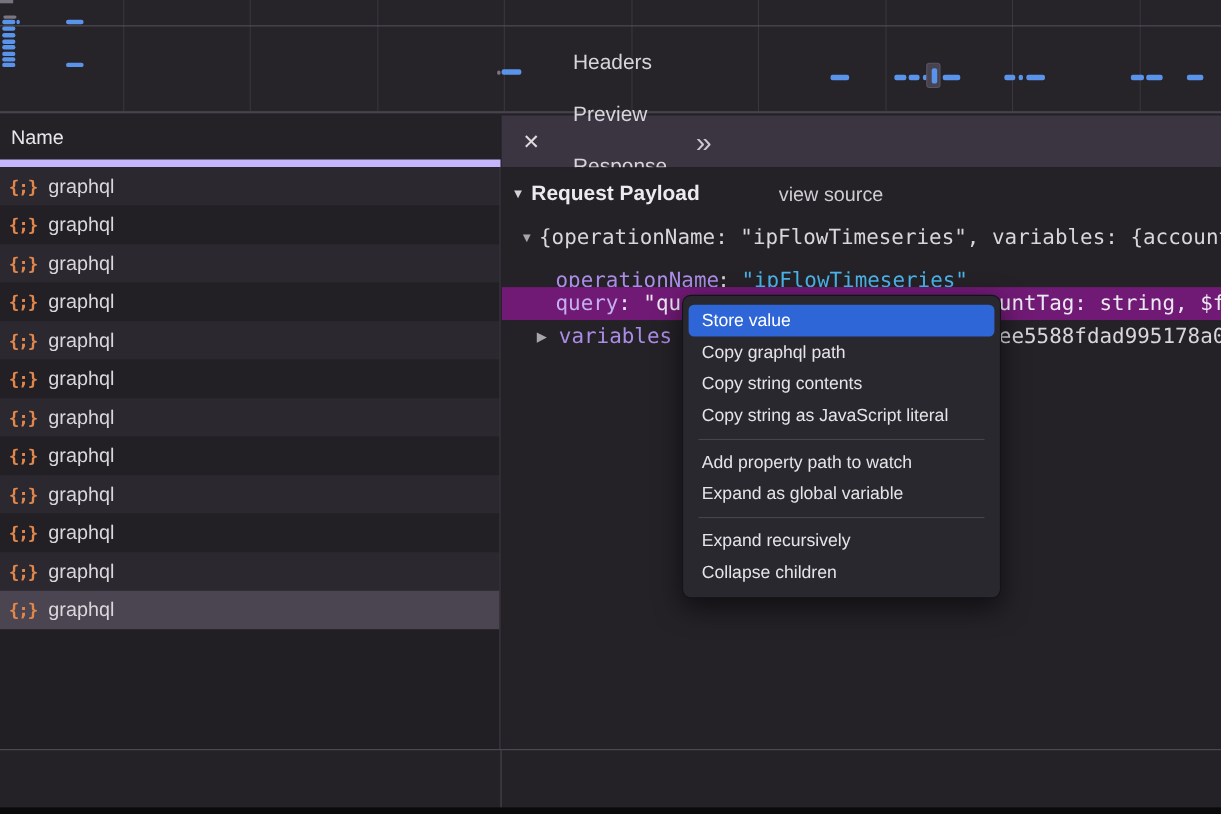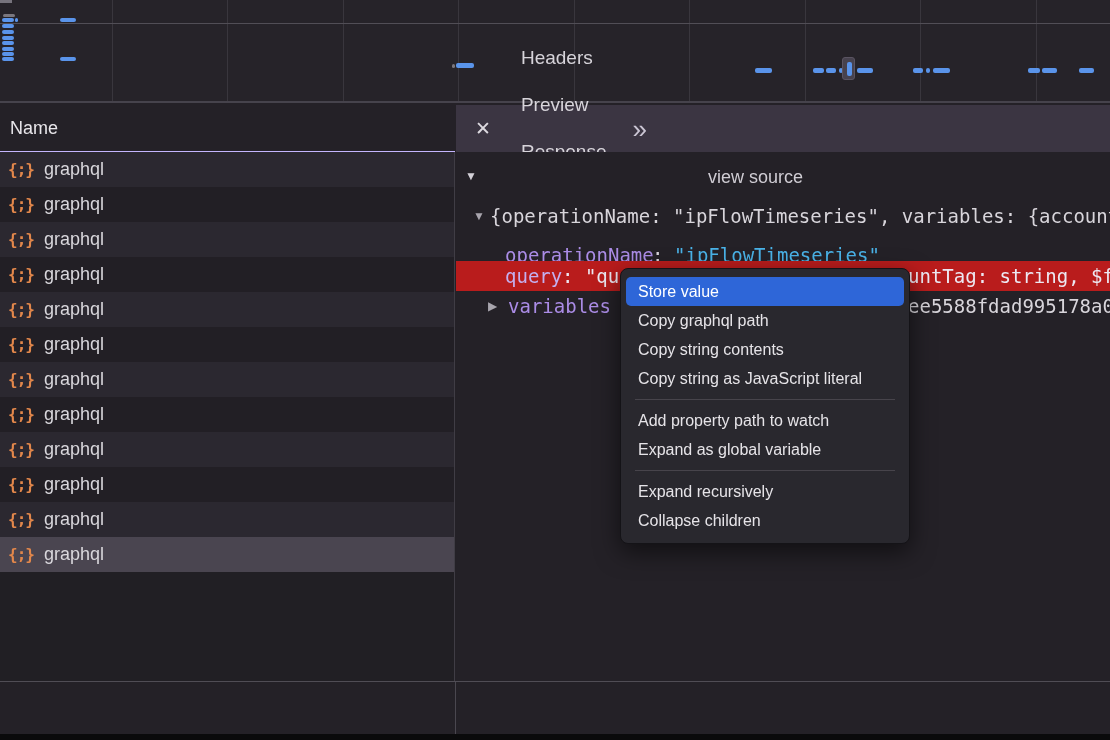--- a/index.html
+++ b/index.html
@@ -14,21 +14,21 @@
   .gridline-h { position:absolute; left:0; width:1110px; height:1px; background:#514e56; }
   .wbar { position:absolute; border-radius:2px; }
   .wbar.blue { background:#5a94ea; }
   .wbar.gray { background:#7a777e; }
   #overview-marker { position:absolute; background:#47424e; border:1px solid #5a5462; border-radius:3px; }
   #overview-marker .inner { position:absolute; background:#5a94ea; border-radius:2px; }
   #overview-scroll-tick { position:absolute; left:0; top:0; width:12px; height:3px; background:#76737c; }
 
   
   #name-header { position:absolute; left:0; top:105px; width:455px; height:47px;
-                 background:#242127; border-bottom:1px solid #c4b5fd;
+                 background:#242127; border-bottom:7px solid #c4b5fd;
                  display:flex; align-items:center; padding-left:10px;
                  color:#e8e6ea; font-size:18px; font-weight:500; }
   #tab-bar { position:absolute; left:456px; top:105px; width:654px; height:47px;
              background:#3b3542; display:flex; align-items:center; }
   #tab-close { color:#dddae0; font-size:19px; margin-left:19px; margin-right:16px; cursor:default; }
   .tab { position:relative; height:47px; display:flex; align-items:center;
          padding:0 14px; color:#d7d4da; font-size:19px; }
   .tab.selected { color:#c2a7f7; }
   .tab.selected::after { content:""; position:absolute; left:1px; right:1px; bottom:1px;
                          height:3px; border-radius:2px; background:#a384ef; }
@@ -49,21 +49,21 @@
   #payload-pane { position:absolute; left:456px; top:152px; width:654px; height:529px;
                   background:#242127; overflow:hidden; }
   #payload-header { position:absolute; left:0; top:10px; height:30px; width:654px; }
   #payload-header .arrow { position:absolute; left:9px; top:7px; font-size:12px; color:#d4d1d8; }
   #payload-title { position:absolute; left:27px; top:0; line-height:30px;
                    font-size:19px; font-weight:bold; color:#eceaef; }
   #view-source { position:absolute; left:252px; top:0; line-height:30px;
                  font-size:18px; color:#cfccd3; }
   .tree-row { position:absolute; left:0; width:654px; height:30px; line-height:30px;
               font-family:"DejaVu Sans Mono", monospace; font-size:19px; white-space:pre; }
-  .tree-row.selected { background:#b91c1c; }
+  .tree-row.selected { background:#701a75; }
   .t-arrow  { position:absolute; font-size:12px; color:#a8a5ad;
               font-family:"Liberation Sans", sans-serif; }
   .t-seg { position:absolute; white-space:pre; }
   .c-plain   { color:#d8d5db; }
   .c-key     { color:#ab8ce6; }
   .c-string  { color:#4ab3e8; }
   .c-sel     { color:#ece8f2; }
   .c-key-sel { color:#c4b0f0; }
 
   
@@ -190,20 +190,21 @@
       </div>
       <div class="req-row even selected">
         <span class="req-icon">{;}</span>
         <span>graphql</span>
       </div>
     </div>
 
   <div id="payload-pane">
     <div id="payload-header">
       <span class="arrow">▼</span>
+      <span id="payload-title">Request Payload</span>
       <span id="view-source">view source</span>
     </div>
     <div id="tree-container">
         <div class="tree-row" style="top: 49px;"><span class="t-arrow" style="left: 17px;">▼</span><span class="t-seg c-plain" style="left: 34px;">{operationName: "ipFlowTimeseries", variables: {account</span></div>
         <div class="tree-row" style="top: 88px;"><span class="t-seg c-key" style="left: 49px;">operationName</span><span class="t-seg c-plain" style="left: 196px;">: </span><span class="t-seg c-string" style="left: 218px;">"ipFlowTimeseries"</span></div>
         <div class="tree-row selected" style="top: 109px;"><span class="t-seg c-key-sel" style="left: 49px;">query</span><span class="t-seg c-sel" style="left: 106px;">: "qu</span><span class="t-seg c-sel" style="left: 452px;">untTag: string, $f</span></div>
         <div class="tree-row" style="top: 139px;"><span class="t-arrow" style="left: 32px;">▶</span><span class="t-seg c-key" style="left: 52px;">variables</span><span class="t-seg c-plain" style="left: 452px;">ee5588fdad995178a0</span></div>
       </div>
   </div>
 

